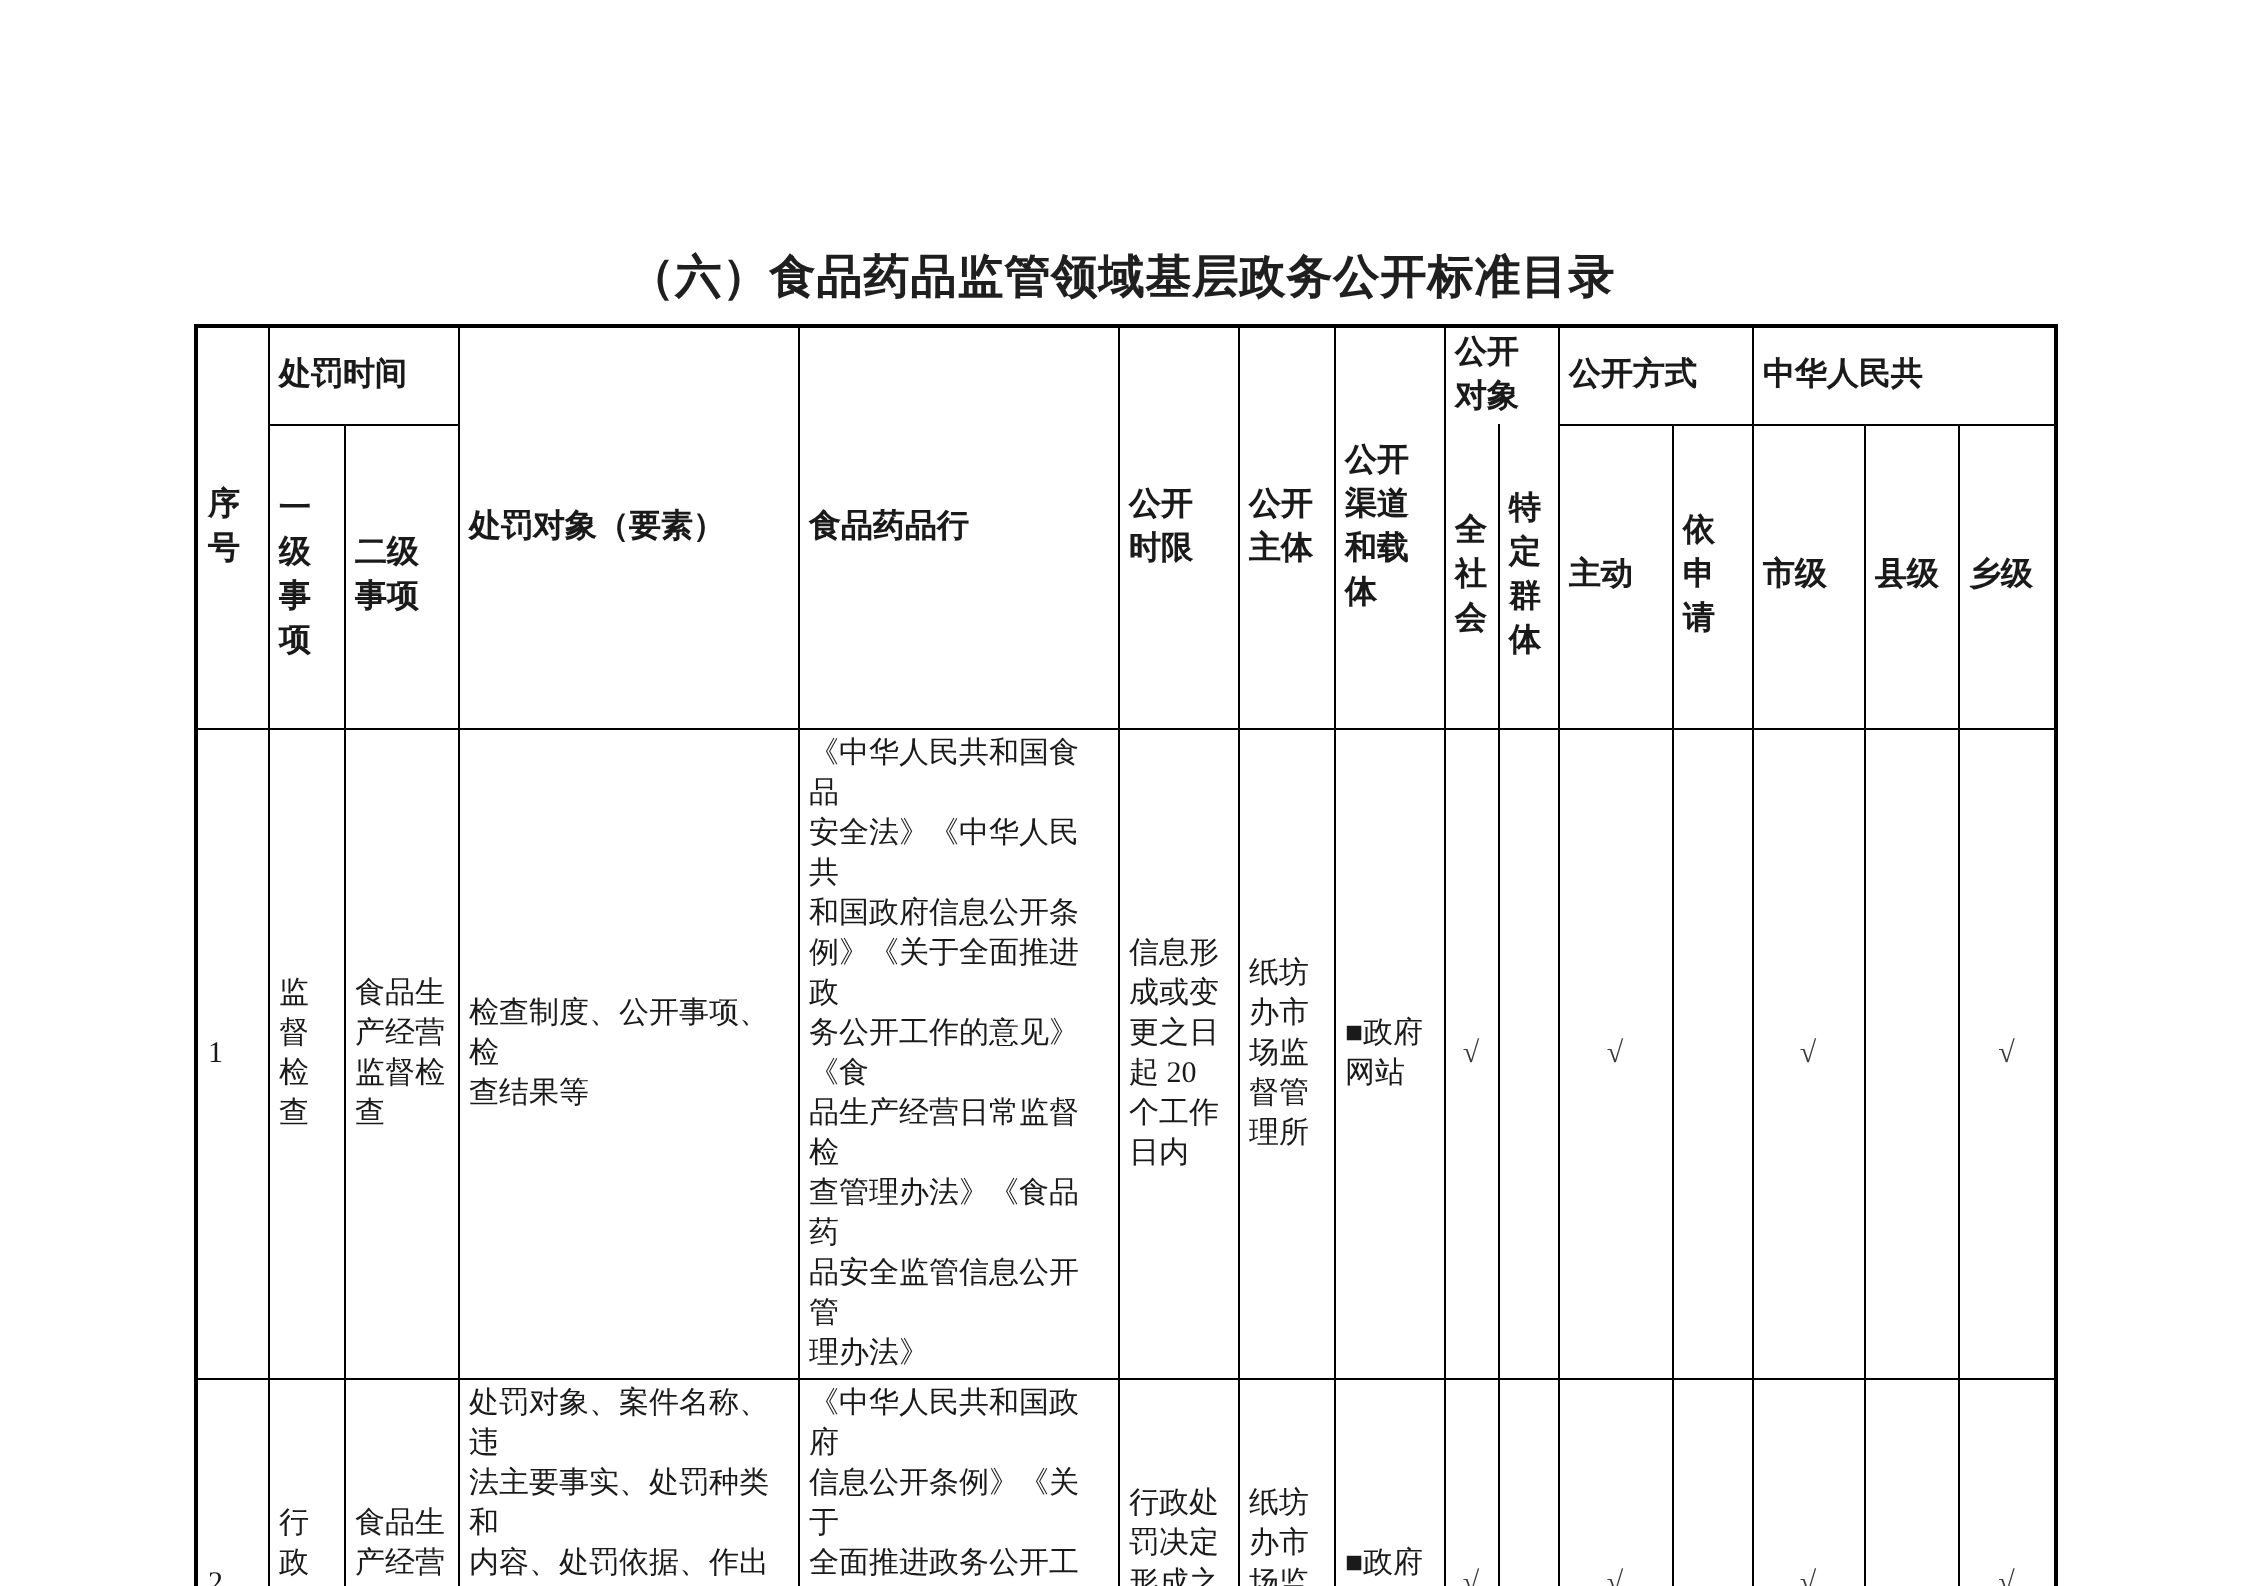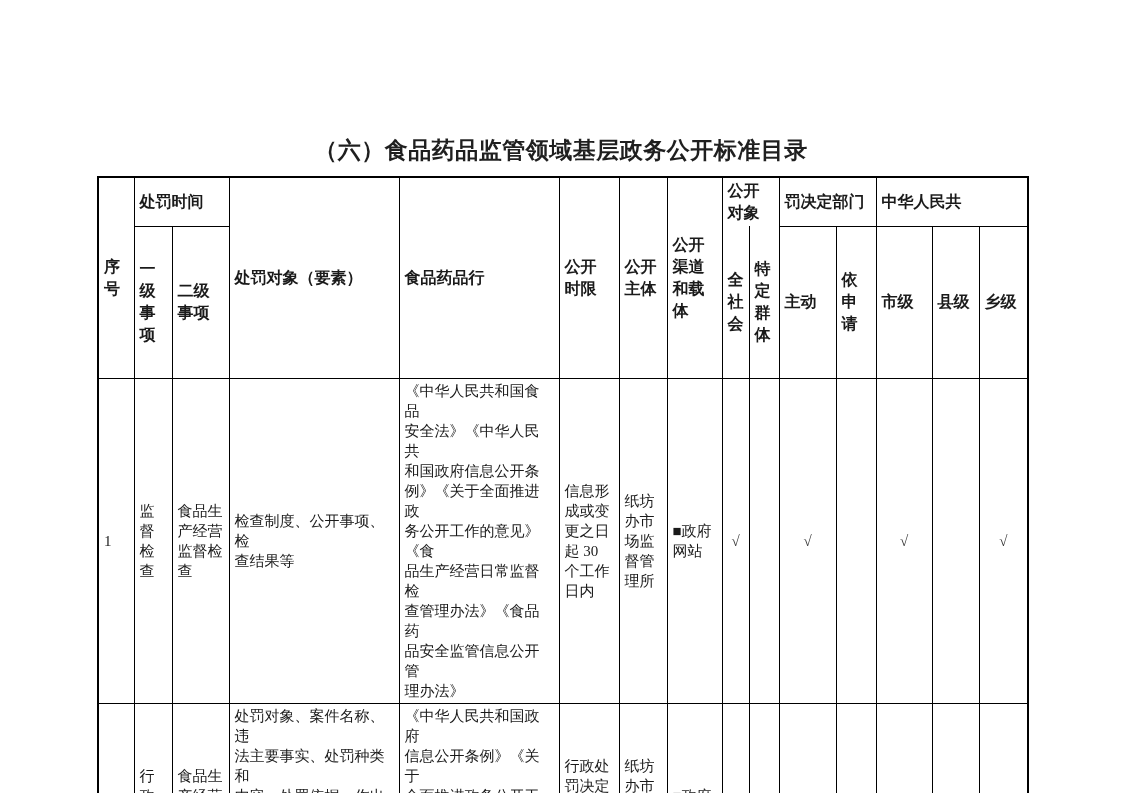--- a/index.html
+++ b/index.html
@@ -7,21 +7,21 @@
   .page {
     width: 1122px;
     height: 793px;
     background: #ffffff;
     position: relative;
     overflow: hidden;
     font-family: "Liberation Serif", serif;
     color: #1a1a1a;
   }
   .doc-title {
-    margin: 12px;
+    margin: 0;
     padding-top: 124px;
     text-align: center;
     font-family: "Liberation Sans", sans-serif;
     font-weight: bold;
     font-size: 23px;
     line-height: 28px;
     color: #1f1f1f;
     letter-spacing: 0.5px;
   }
   table.doc-table {
@@ -91,21 +91,21 @@
         <th rowspan="2">公开
 时限</th>
         <th rowspan="2">公开
 主体</th>
         <th rowspan="2">公开
 渠道
 和载
 体</th>
         <th colspan="2" class="no-bb">公开
 对象</th>
-        <th colspan="2">罚决定部门</th>
+        <th colspan="2">公开方式</th>
         <th colspan="3">中华人民共</th>
       </tr>
       <tr class="hr-b">
         <th class="c">一
 级
 事
 项</th>
         <th>二级
 事项</th>
         <th class="c no-bt">全
@@ -142,21 +142,21 @@
 和国政府信息公开条
 例》《关于全面推进政
 务公开工作的意见》《食
 品生产经营日常监督检
 查管理办法》《食品药
 品安全监管信息公开管
 理办法》</td>
         <td>信息形
 成或变
 更之日
-起 30
+起 20
 个工作
 日内</td>
         <td class="c">纸坊
 办市
 场监
 督管
 理所</td>
         <td>■政府
 网站</td>
         <td class="check">√</td>

